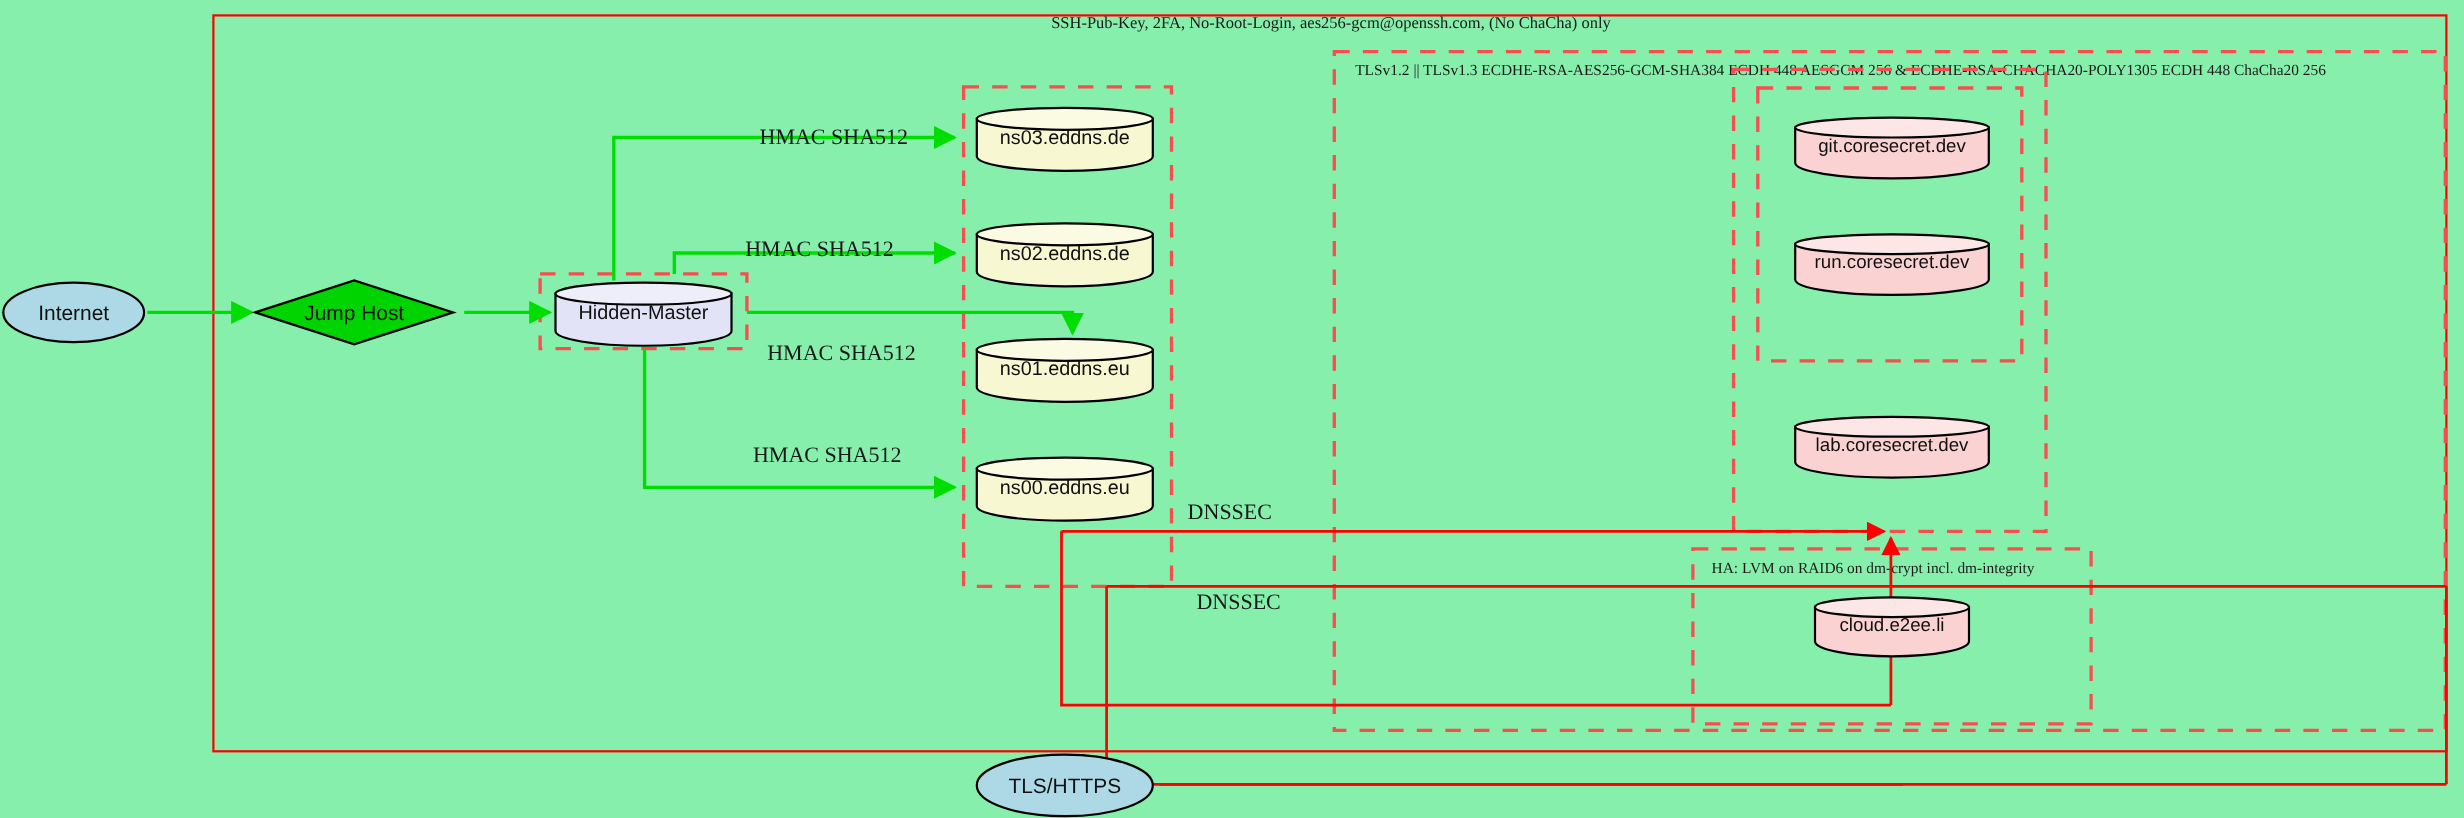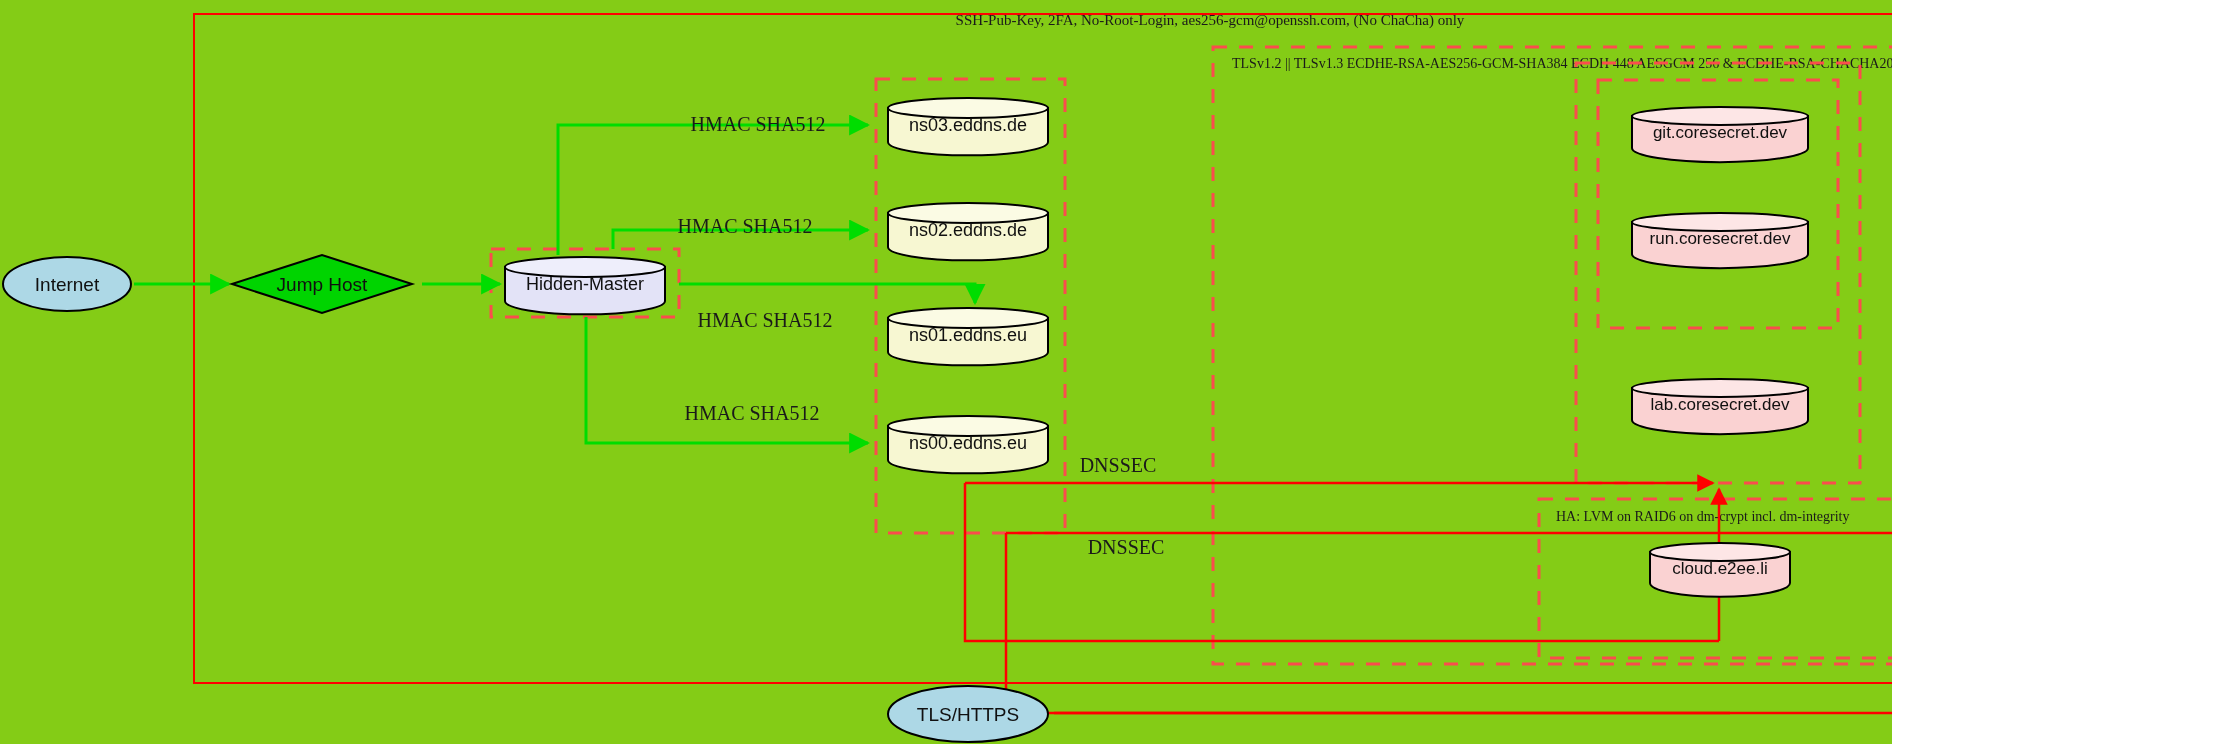--- a/index.html
+++ b/index.html
@@ -5,23 +5,23 @@
   html, body {
     margin: 0;
     padding: 0;
     background: #ffffff;
   }
   body {
     font-family: "Liberation Sans", sans-serif;
   }
   #diagram-root {
     position: relative;
-    width: 1892px;
+    width: 2240px;
     height: 744px;
-    background: #84cc16;
+    background: #86efac;
     overflow: hidden;
   }
   svg.canvas {
     position: absolute;
     top: 0;
     left: 0;
     width: 2240px;
     height: 744px;
   }
   text.serif-label {

